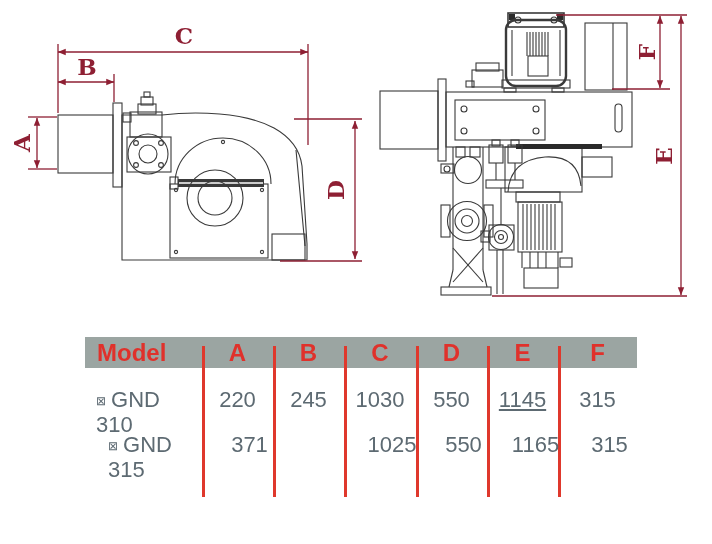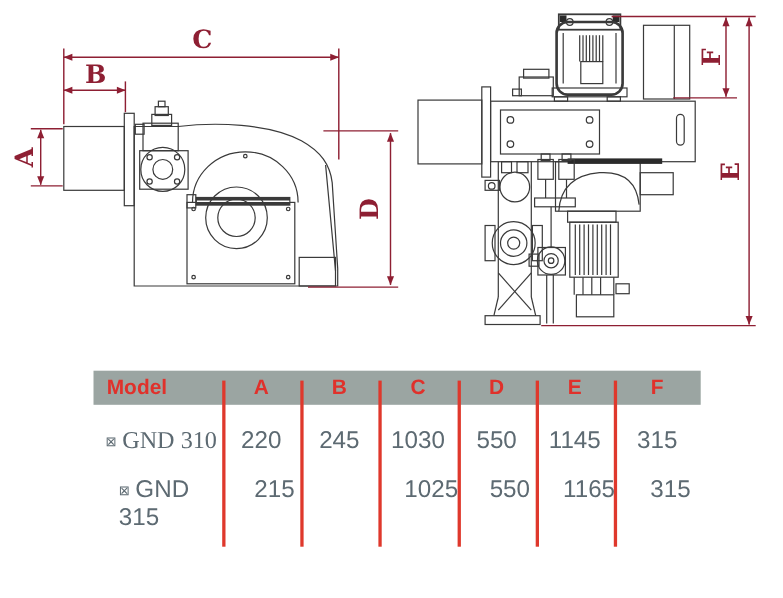--- a/index.html
+++ b/index.html
@@ -4,21 +4,21 @@
 <style>
   html,body{margin:0;padding:0;background:#fff;}
   #stage{position:relative;width:712px;height:544px;background:#ffffff;overflow:hidden;
          font-family:"Liberation Sans",sans-serif;}
   #drawing{position:absolute;left:0;top:0;}
   .dimtext{font-family:"DejaVu Serif",serif;font-weight:bold;font-size:23px;fill:#8e1f33;}
   
   .hdrbar{position:absolute;left:85px;top:337px;width:552px;height:31px;background:#9ba5a2;}
   .vline{position:absolute;top:346px;height:151px;width:3px;background:#df382c;}
   .hcell{position:absolute;top:337px;height:31px;line-height:31px;text-align:center;
-         font-size:19px;font-weight:600;color:#e0312b;}
+         font-size:24px;font-weight:600;color:#e0312b;}
   .dcell{position:absolute;height:22px;line-height:22px;text-align:center;
          font-size:22px;color:#5d6a72;}
   .mcell{text-align:left;}
   .tofu{font-size:12px;margin-right:5px;position:relative;top:-2px;}
   .r1{top:389px;} .r2{top:434px;margin-left:12px;}
 </style>
 </head>
 <body>
 
 <div id="stage">
@@ -224,32 +224,32 @@
   <div class="hcell" style="left:487px;width:71px;">E</div>
   <div class="hcell" style="left:558px;width:79px;">F</div>
 
   <div class="vline" style="left:202px;"></div>
   <div class="vline" style="left:273px;"></div>
   <div class="vline" style="left:344px;"></div>
   <div class="vline" style="left:416px;"></div>
   <div class="vline" style="left:487px;"></div>
   <div class="vline" style="left:558px;"></div>
 
-  <div class="dcell mcell r1" style="left:96px;width:104px;font-family:Liberation Serif, serif;">
+  <div class="dcell mcell r1" style="left:96px;width:104px;">
     <span class="tofu">⊠</span><span>GND 310</span>
   </div>
   <div class="dcell r1" style="left:202px;width:71px;">220</div>
   <div class="dcell r1" style="left:273px;width:71px;">245</div>
   <div class="dcell r1" style="left:344px;width:72px;">1030</div>
   <div class="dcell r1" style="left:416px;width:71px;">550</div>
-  <div class="dcell r1" style="left:487px;width:71px;">1145</div>
+  <div class="dcell r1" style="left:487px;width:71px;text-decoration:underline;">1145</div>
   <div class="dcell r1" style="left:558px;width:79px;">315</div>
 
   <div class="dcell mcell r2" style="left:96px;width:104px;">
     <span class="tofu">⊠</span><span>GND 315</span>
   </div>
-  <div class="dcell r2" style="left:202px;width:71px;">215</div>
+  <div class="dcell r2" style="left:202px;width:71px;">371</div>
   <div class="dcell r2" style="left:344px;width:72px;">1025</div>
   <div class="dcell r2" style="left:416px;width:71px;">550</div>
   <div class="dcell r2" style="left:487px;width:73px;">1165</div>
   <div class="dcell r2" style="left:558px;width:79px;">315</div>
 
 </div>
 
 </body></html>

